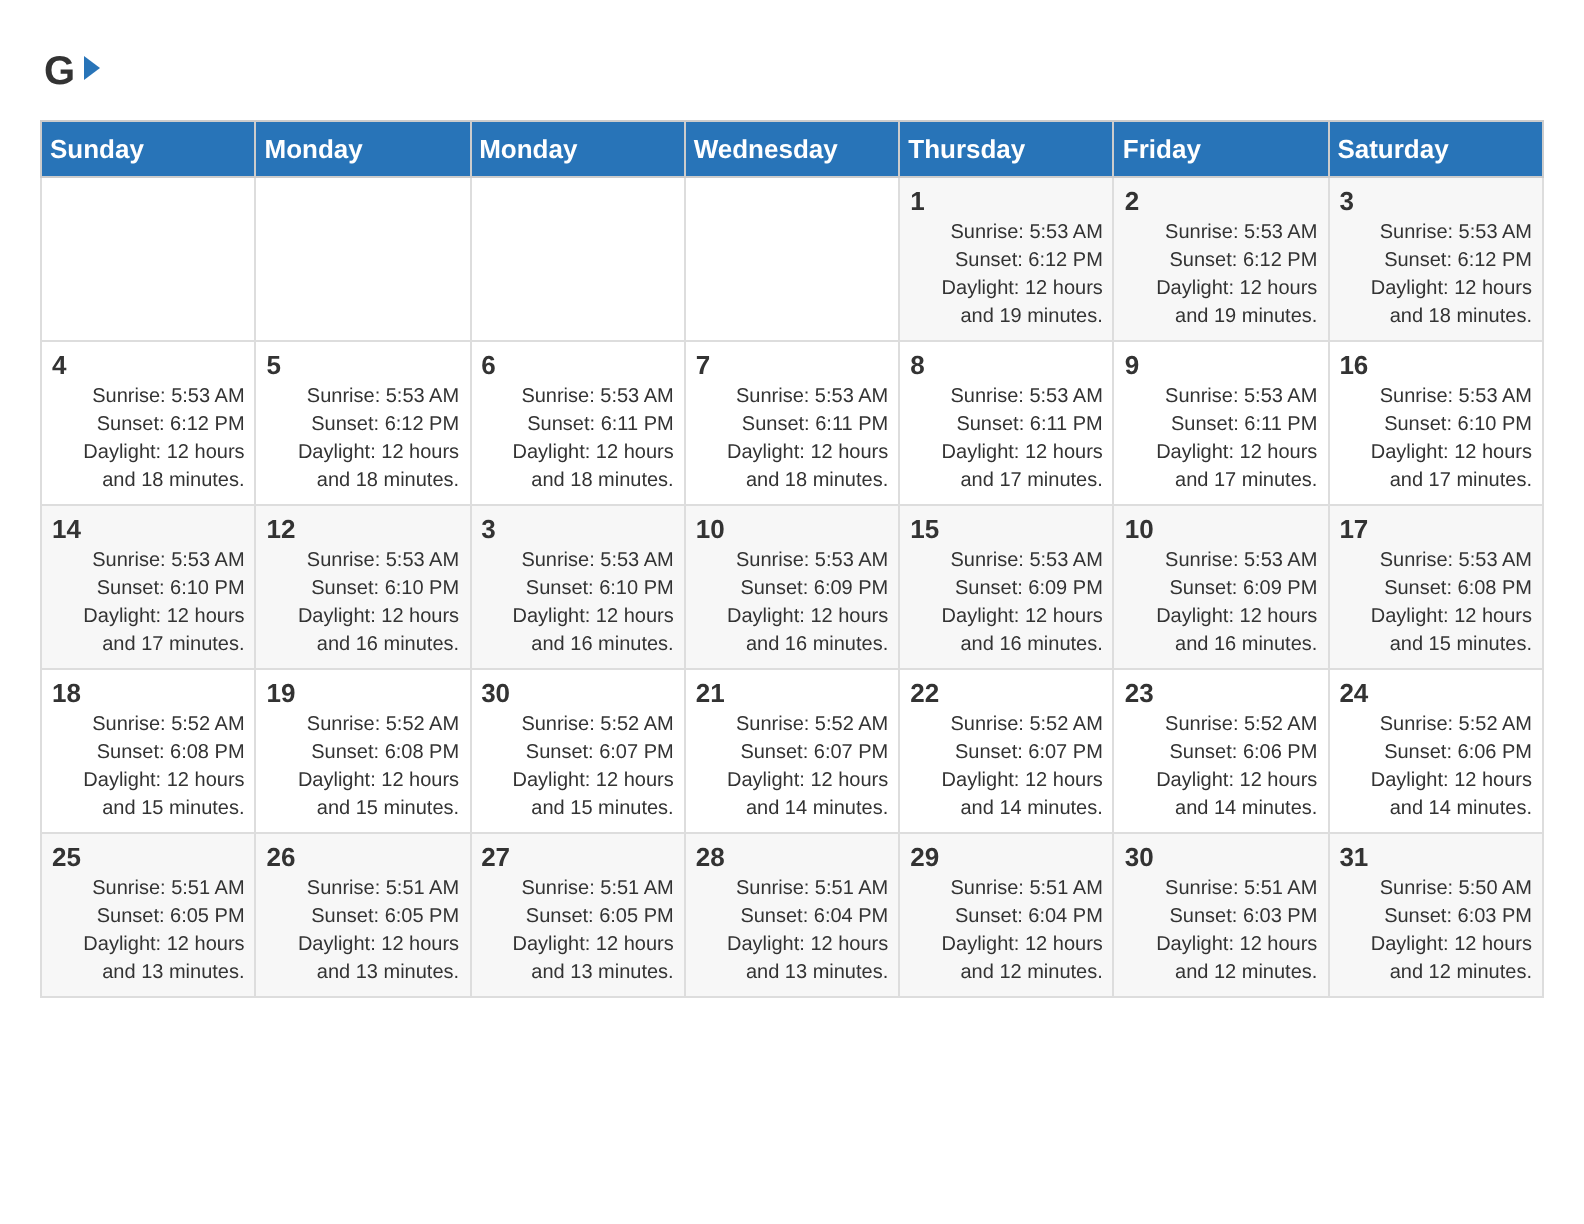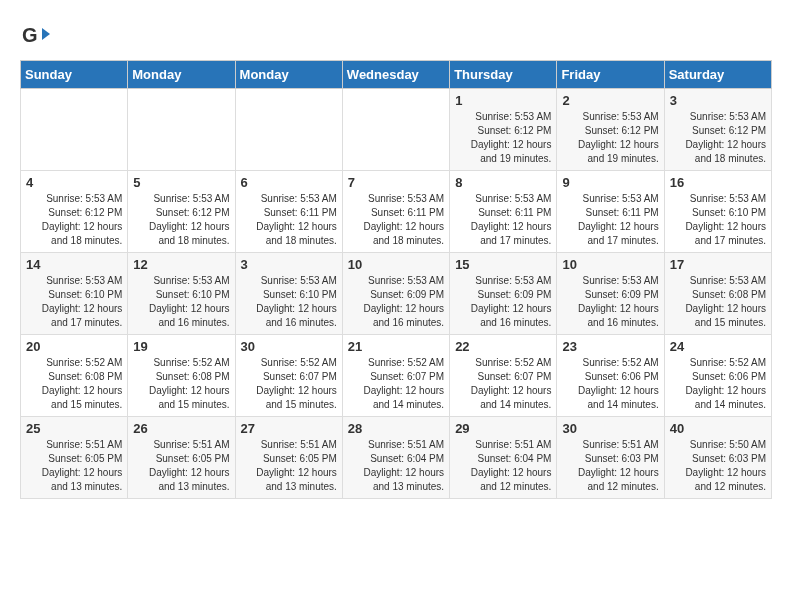--- a/index.html
+++ b/index.html
@@ -250,21 +250,21 @@
         <td>
           <div class="day-number">17</div>
           <div class="day-info" style="white-space: pre-line;">Sunrise: 5:53 AM
 Sunset: 6:08 PM
 Daylight: 12 hours
 and 15 minutes.</div>
         </td>
       </tr>
       <tr>
         <td>
-          <div class="day-number">20</div>
+          <div class="day-number">18</div>
           <div class="day-info" style="white-space: pre-line;">Sunrise: 5:52 AM
 Sunset: 6:08 PM
 Daylight: 12 hours
 and 15 minutes.</div>
         </td>
         <td>
           <div class="day-number">19</div>
           <div class="day-info" style="white-space: pre-line;">Sunrise: 5:52 AM
 Sunset: 6:08 PM
 Daylight: 12 hours
@@ -343,21 +343,21 @@
 and 12 minutes.</div>
         </td>
         <td>
           <div class="day-number">30</div>
           <div class="day-info" style="white-space: pre-line;">Sunrise: 5:51 AM
 Sunset: 6:03 PM
 Daylight: 12 hours
 and 12 minutes.</div>
         </td>
         <td>
-          <div class="day-number">40</div>
+          <div class="day-number">31</div>
           <div class="day-info" style="white-space: pre-line;">Sunrise: 5:50 AM
 Sunset: 6:03 PM
 Daylight: 12 hours
 and 12 minutes.</div>
         </td>
       </tr>
     </tbody>
 </table>
 
 </body></html>

